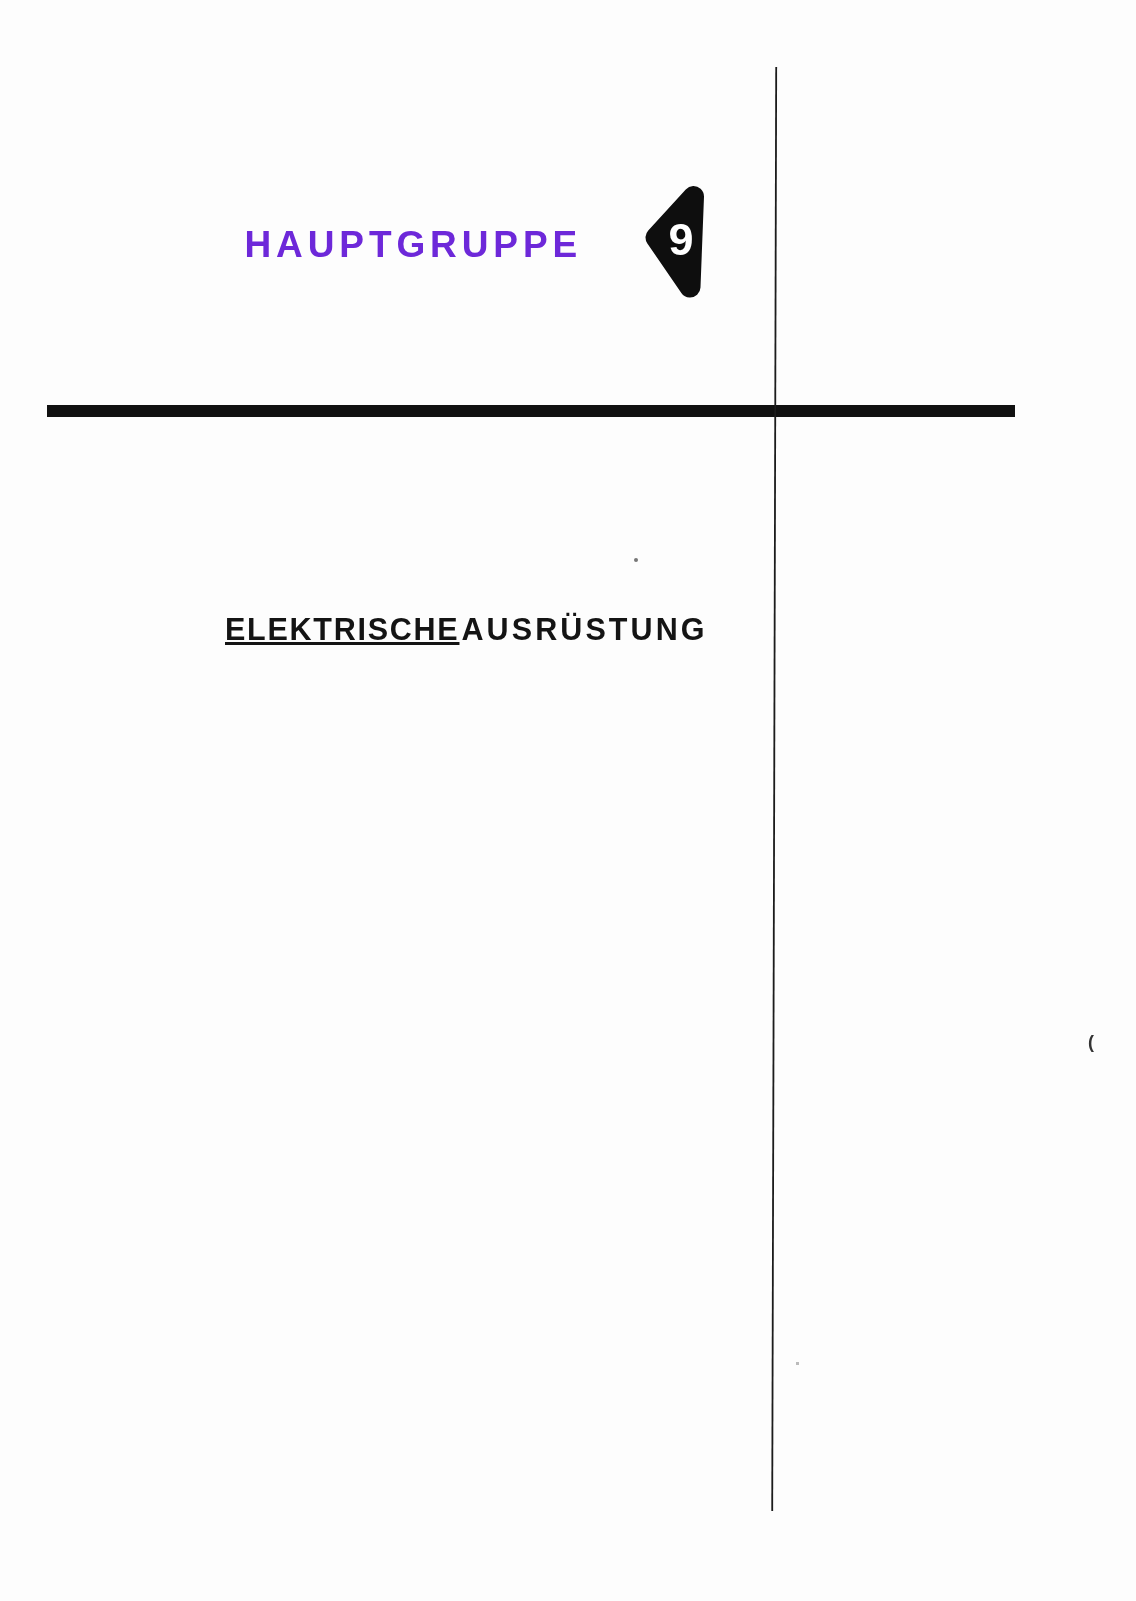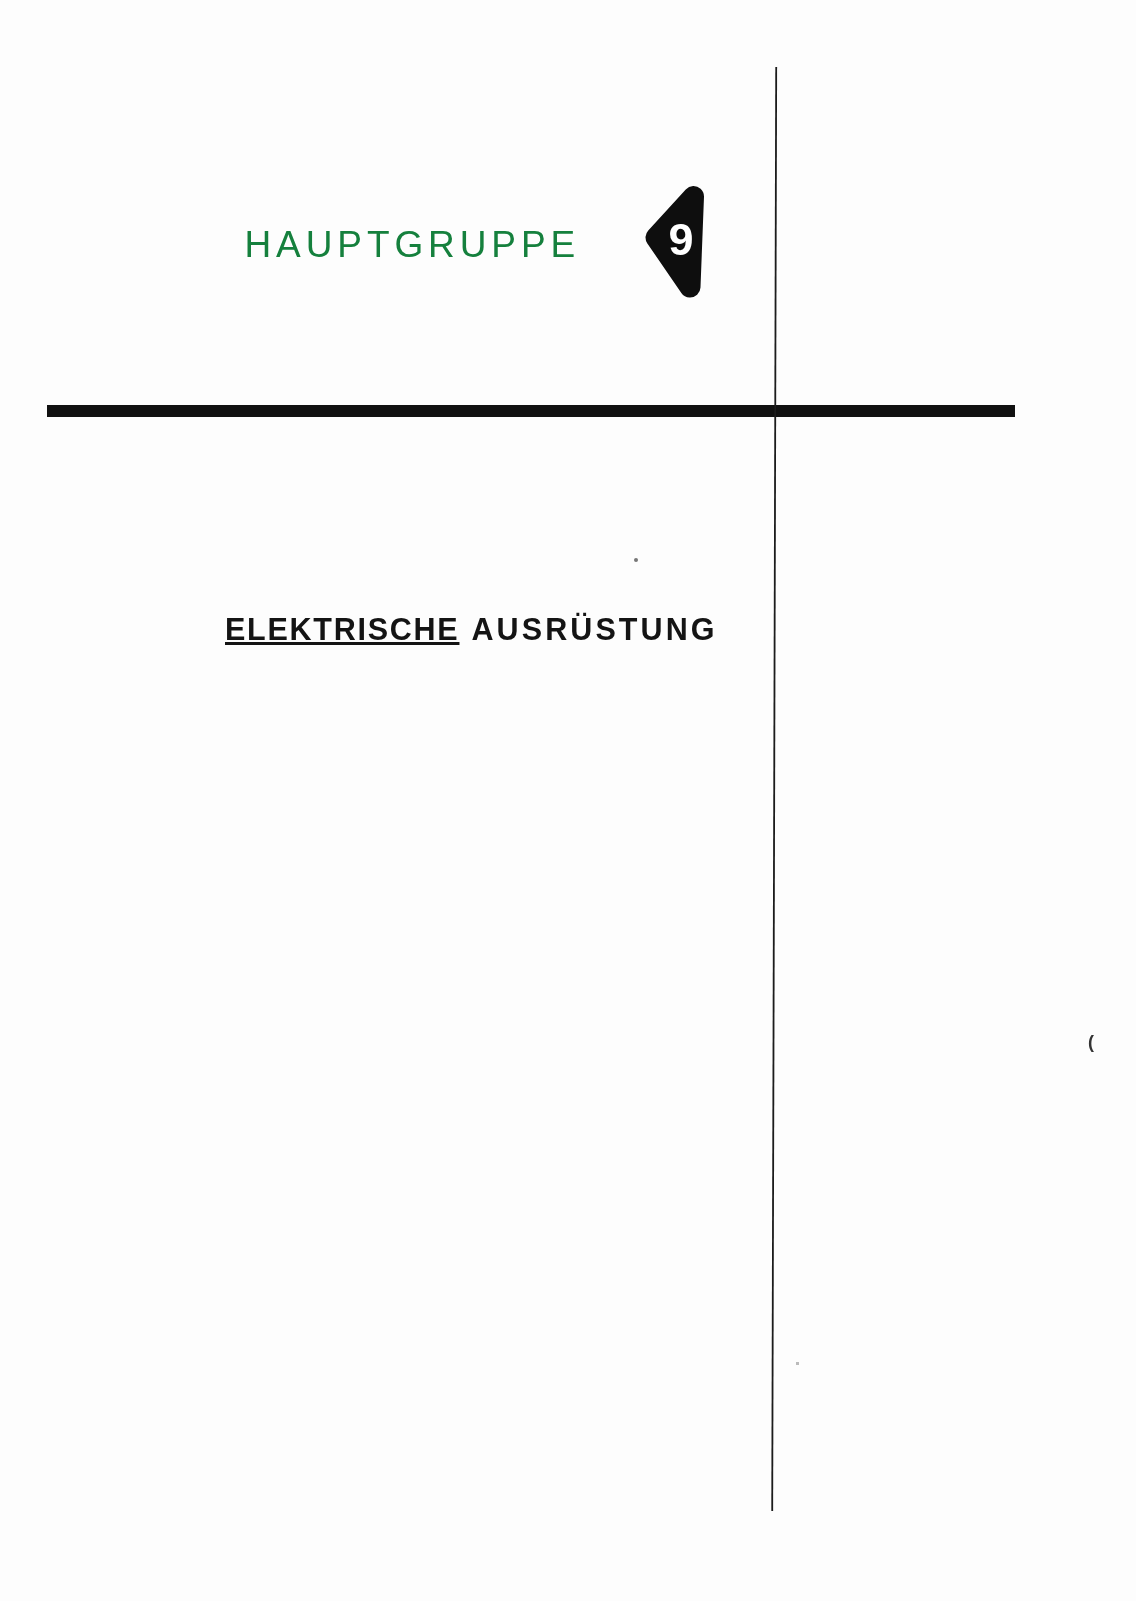--- a/index.html
+++ b/index.html
@@ -3,33 +3,33 @@
 <meta charset="utf-8">
 <style>
   html,body{margin:0;padding:0;}
   body{width:1136px;height:1601px;background:#fdfdfd;position:relative;overflow:hidden;
        font-family:"Liberation Sans", sans-serif;}
   .abs{position:absolute;}
 </style>
 </head>
 <body>
 
-<div class="abs" id="haupt" style="left:244.5px;top:226.1px;font-size:37px;font-weight:normal;color:#15803d;letter-spacing:4.9px;white-space:nowrap;line-height:1;">HAUPTGRUPPE</div>
+<div class="abs" id="haupt" style="left:244.5px;top:226.1px;font-size:37px;font-weight:bold;color:#6d28d9;letter-spacing:4.9px;white-space:nowrap;line-height:1;">HAUPTGRUPPE</div>
 
 <svg class="abs" style="left:630px;top:172px;" width="90" height="140" viewBox="0 0 90 140">
   <path d="M 63.5 24.5 L 60 115 L 26 65.5 Z" fill="#0e0e0e" stroke="#0e0e0e" stroke-width="21" stroke-linejoin="round"></path>
 
   <text x="51" y="83" fill="#ffffff" font-family="Liberation Sans, sans-serif" font-size="45" font-weight="bold" text-anchor="middle">9</text>
 </svg>
 
 <div class="abs" style="left:47px;top:405px;width:968px;height:11.5px;background:#111111;"></div>
 
 <svg class="abs" style="left:760px;top:60px;" width="30" height="1460" viewBox="0 0 30 1460">
   <line x1="16.2" y1="7" x2="12.2" y2="1451" stroke="#1c1c1c" stroke-width="1.8"></line>
 </svg>
 
-<div class="abs" id="elek" style="left:225px;top:614.4px;font-size:30.5px;font-weight:bold;color:#141414;white-space:nowrap;line-height:1;"><span style="letter-spacing:1.75px;text-decoration:underline;">ELEKTRISCHE</span><span style="letter-spacing:3.1px;margin-left:12px;">AUSRÜSTUNG</span></div>
+<div class="abs" id="elek" style="left:225px;top:614.4px;font-size:30.5px;font-weight:bold;color:#141414;white-space:nowrap;line-height:1;"><span style="letter-spacing:1.75px;text-decoration:underline;">ELEKTRISCHE</span><span style="letter-spacing:3.1px;margin-left:2px;">AUSRÜSTUNG</span></div>
 
 <div class="abs" style="left:634px;top:558px;width:4px;height:4px;background:#777;border-radius:50%;"></div>
 
 <div class="abs" style="left:1088px;top:1033px;font-size:18px;font-weight:bold;color:#333;line-height:1;">(</div>
 
 <div class="abs" style="left:796px;top:1362px;width:3px;height:3px;background:#bbb;"></div>
 
 </body></html>

